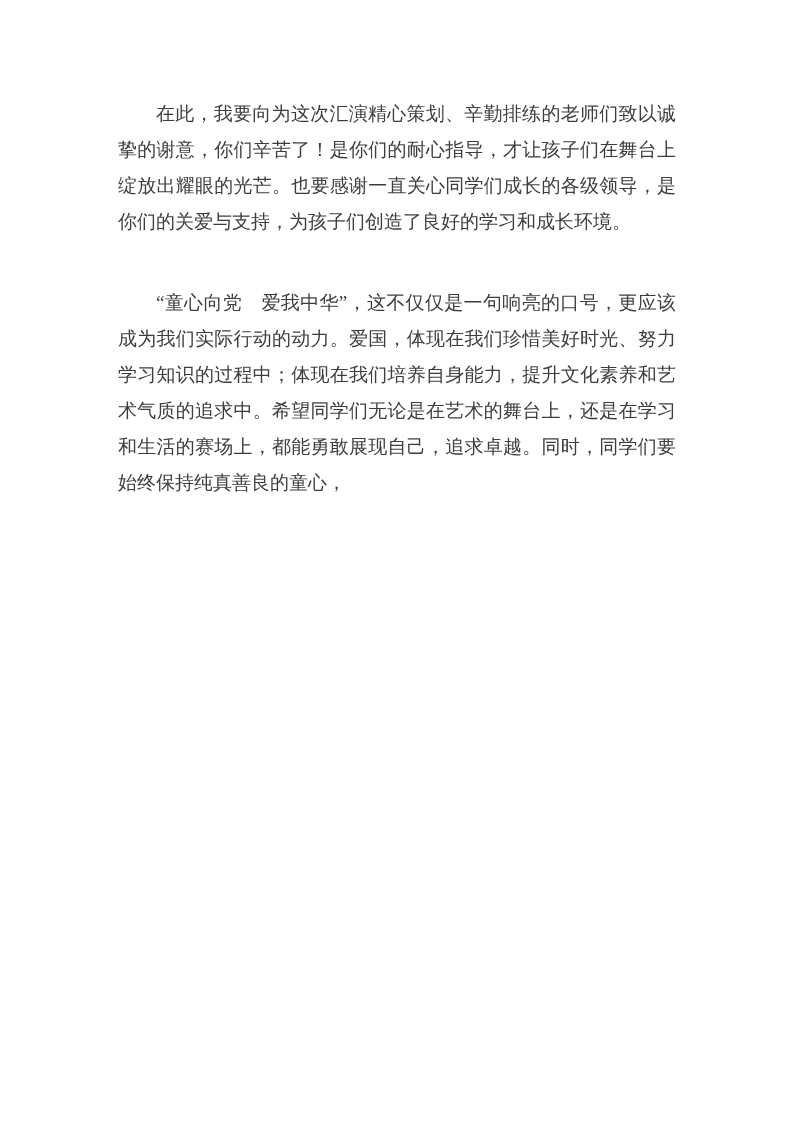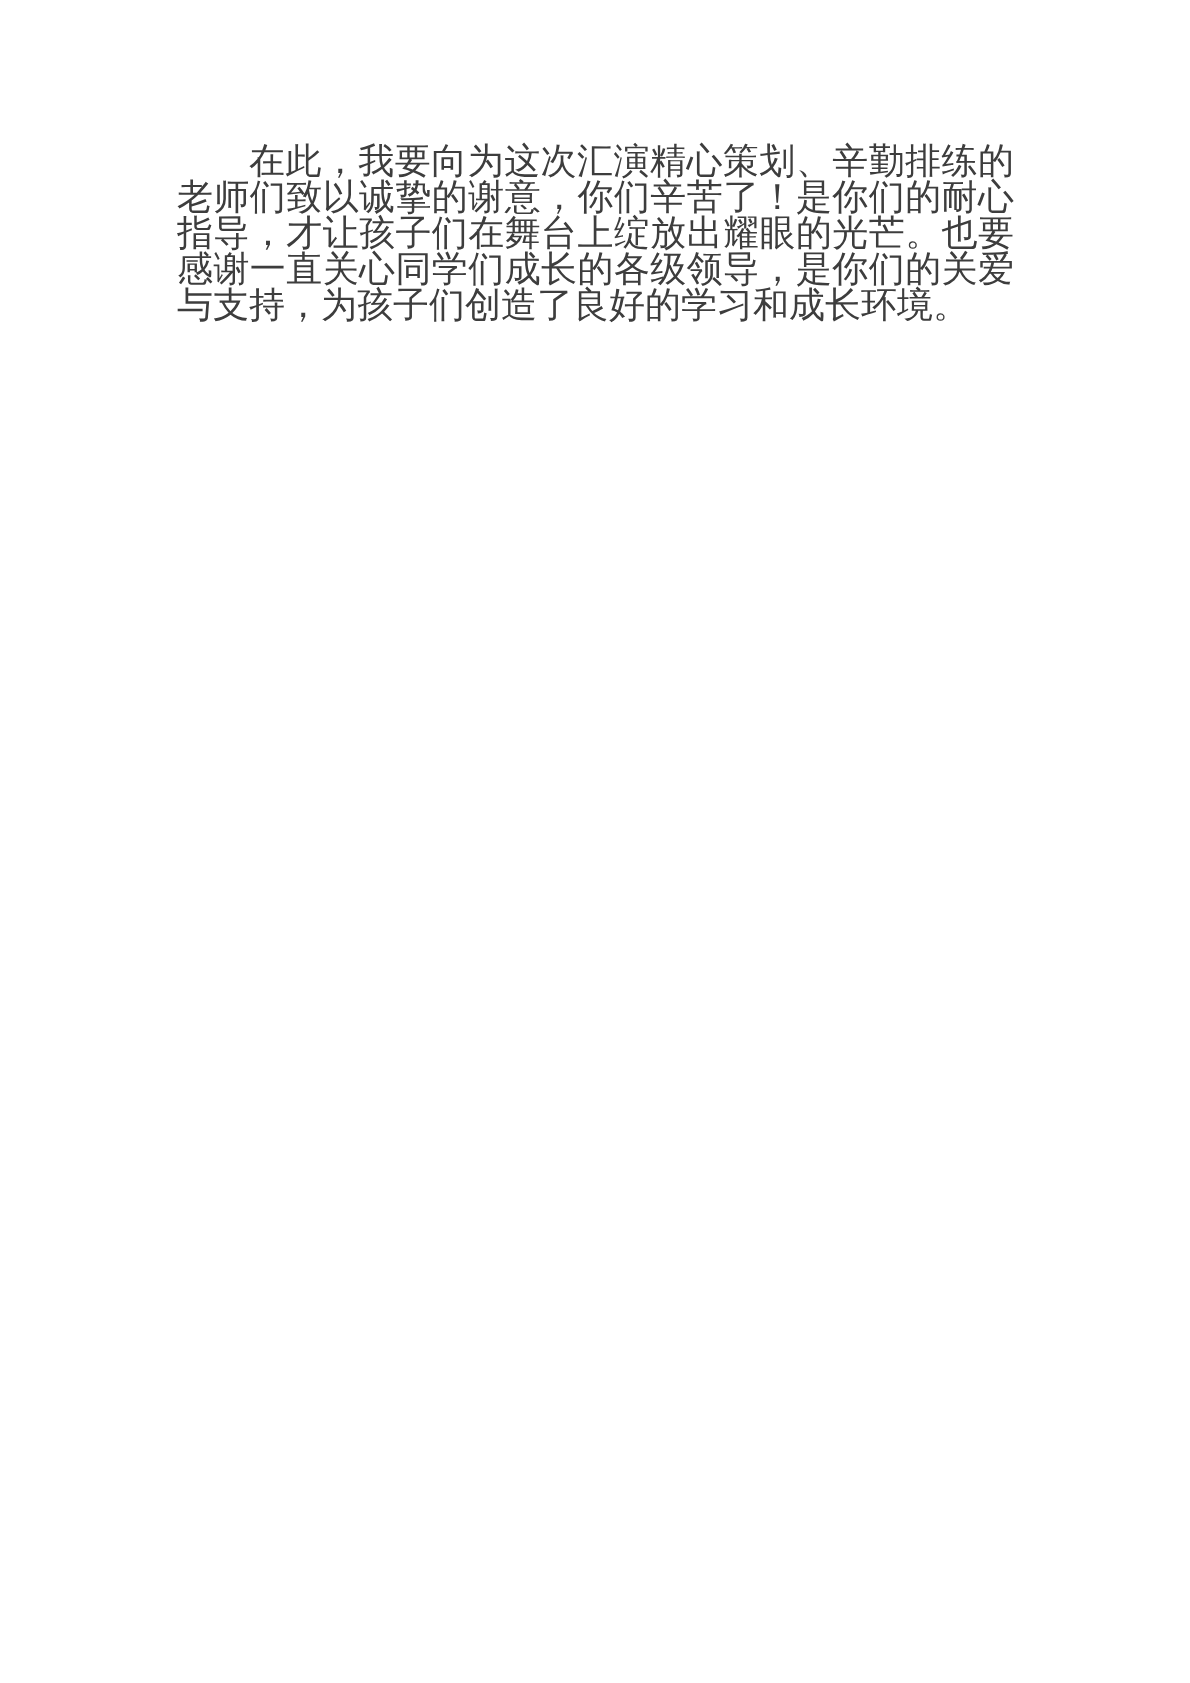--- a/index.html
+++ b/index.html
@@ -18,30 +18,31 @@
   .content {
     position: absolute;
     top: 96px;
     left: 118px;
     width: 558px;
   }
   .content p {
     margin: 0 0 45px 0;
     padding: 0;
     font-family: Liberation Serif, serif;
-    font-size: 24px;
-    line-height: 24px;
+    font-size: 19px;
+    line-height: 36px;
     color: var(--text-color, #3d3d3d);
     text-align: justify;
     text-justify: inter-ideograph;
     text-indent: 2em;
     letter-spacing: 0px;
     font-weight: 400;
   }
 </style>
 </head>
 <body>
 
 <div class="page">
   <div class="content">
     <p>在此，我要向为这次汇演精心策划、辛勤排练的老师们致以诚挚的谢意，你们辛苦了！是你们的耐心指导，才让孩子们在舞台上绽放出耀眼的光芒。也要感谢一直关心同学们成长的各级领导，是你们的关爱与支持，为孩子们创造了良好的学习和成长环境。</p>
+    <p>“童心向党　爱我中华”，这不仅仅是一句响亮的口号，更应该成为我们实际行动的动力。爱国，体现在我们珍惜美好时光、努力学习知识的过程中；体现在我们培养自身能力，提升文化素养和艺术气质的追求中。希望同学们无论是在艺术的舞台上，还是在学习和生活的赛场上，都能勇敢展现自己，追求卓越。同时，同学们要始终保持纯真善良的童心，</p>
   </div>
 </div>
 
 </body></html>

